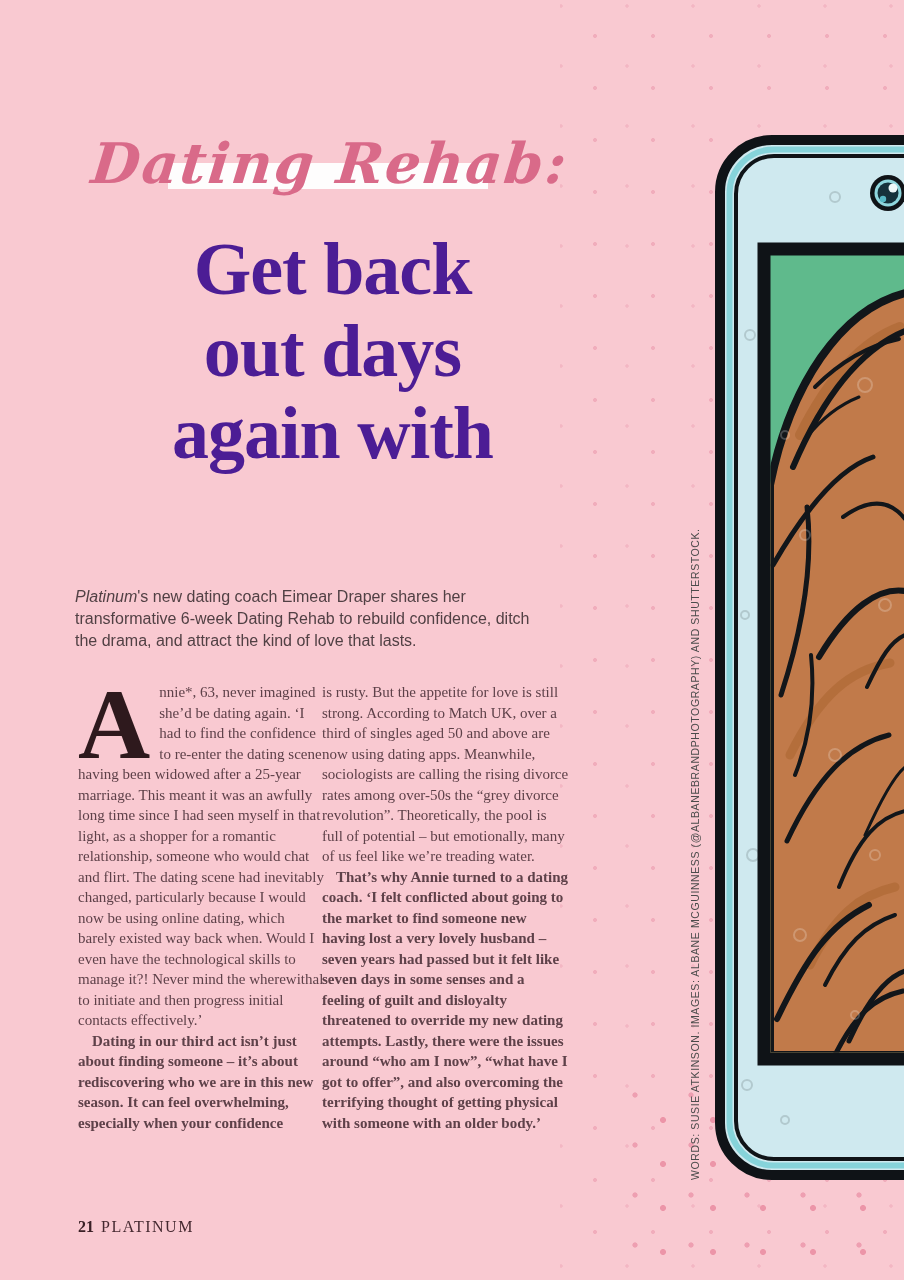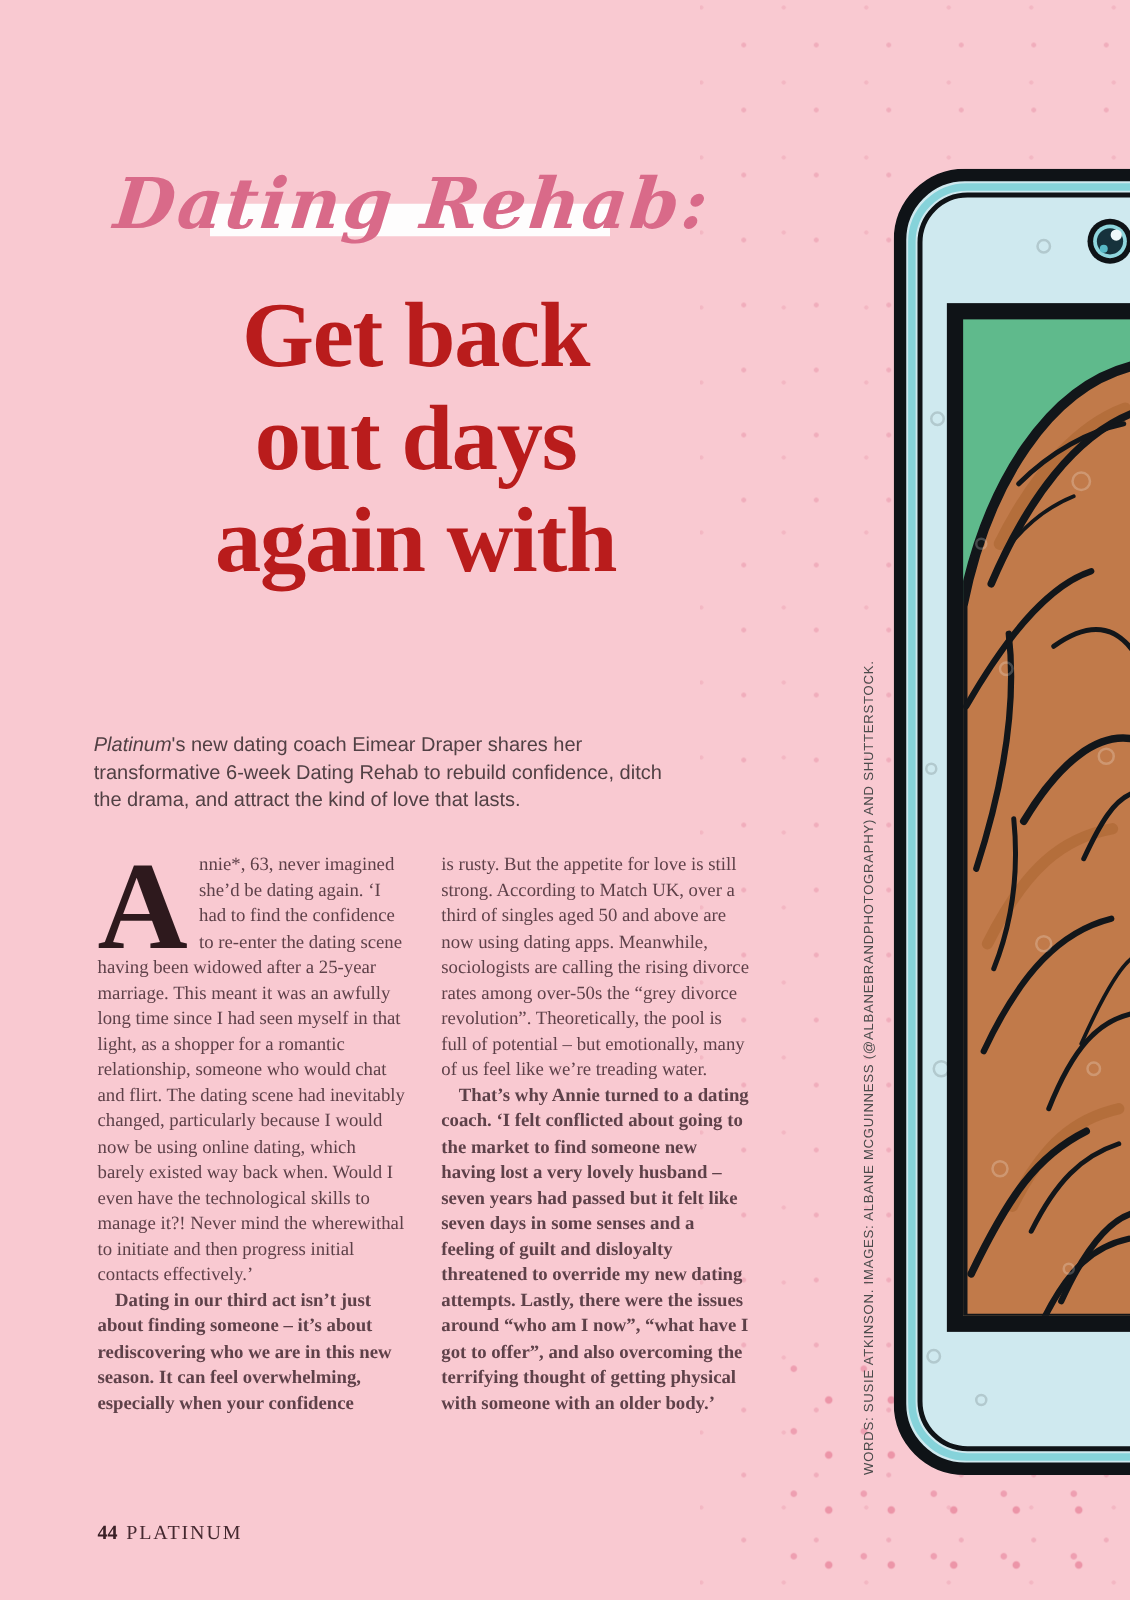--- a/index.html
+++ b/index.html
@@ -20,32 +20,32 @@
     background-size:50px 44px, 56px 50px;
     background-position:8px 12px, 33px 34px; }
 
   .kicker-band { position:absolute; left:168px; top:163px; width:320px; height:26px; background:#fefdfd; z-index:2; }
   .kicker { position:absolute; left:10px; top:130px; width:640px; text-align:center; z-index:3;
     font-family:"DejaVu Serif", serif; font-style:italic; font-weight:700; font-size:56px;
     color:#d96a89; letter-spacing:2px; transform:skewX(-6deg); }
 
   .headline { position:absolute; left:10px; top:228px; width:645px; z-index:2;
     font-family:"Liberation Serif", serif; font-weight:700; font-size:74px; line-height:82px;
-    letter-spacing:-1px; color:#b91c1c; text-align:center; }
+    letter-spacing:-1px; color:#4c1d95; text-align:center; }
   .headline span { display:block; }
 
   .standfirst { position:absolute; left:75px; top:586px; width:480px; z-index:2;
     font-family:"Liberation Sans", sans-serif; font-size:16px; line-height:22px;
     color:#514044; }
   .standfirst em { font-style:italic; }
 
   .col { position:absolute; top:682px; width:247px; z-index:2;
     font-family:"Liberation Serif", serif; font-size:15px; line-height:20.5px; color:#5e4149; }
   .col-left { left:78px; }
-  .col-right { left:322px;margin-left:31px; }
+  .col-right { left:322px; }
   .col p.indent { text-indent:14px;font-weight:bold; }
   .dropcap { float:left; font-family:"Liberation Serif", serif; font-weight:700; font-size:100px;
     line-height:74px; padding-top:6px; margin-right:9px; color:#2e191d; }
 
   .credits { position:absolute; left:689px; top:515px; width:17px; height:665px; z-index:2;
     writing-mode:vertical-rl; transform:rotate(180deg);
     font-family:"Liberation Sans", sans-serif; font-size:10.5px; letter-spacing:0.6px;
     color:#4b4b4b; white-space:nowrap; }
 
   .phone { position:absolute; left:715px; top:135px; width:189px; height:1045px; z-index:3; }
@@ -151,16 +151,16 @@
         <circle cx="70" cy="300" r="4"></circle>
           <circle cx="120" cy="620" r="6"></circle>
           <circle cx="160" cy="720" r="5"></circle>
         <circle cx="85" cy="800" r="6"></circle>
           <circle cx="140" cy="880" r="4"></circle>
       </g>
     </g>
   </svg>
 
   <div class="footer">
-    <span class="pn">44</span><span class="mag">PLATINUM</span>
+    <span class="pn">21</span><span class="mag">PLATINUM</span>
   </div>
 
 </div>
 
 </body></html>

